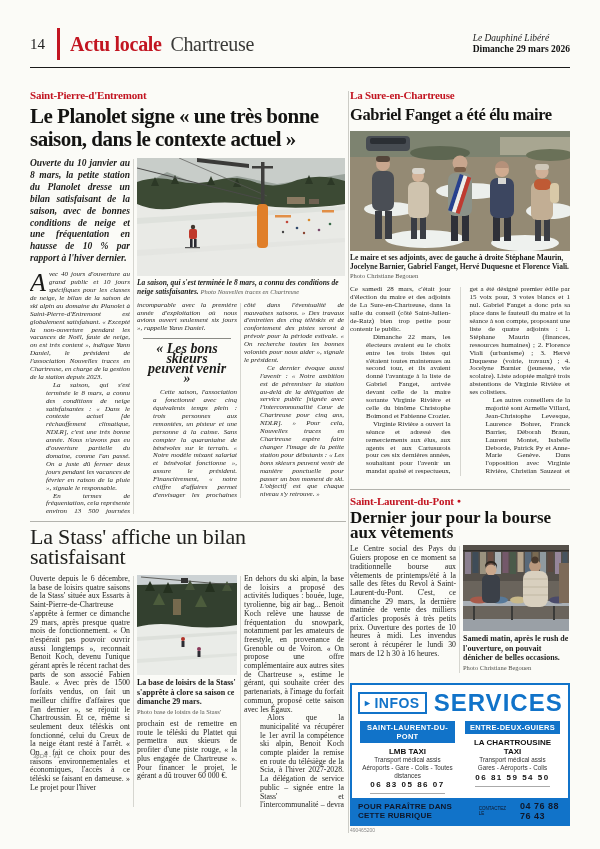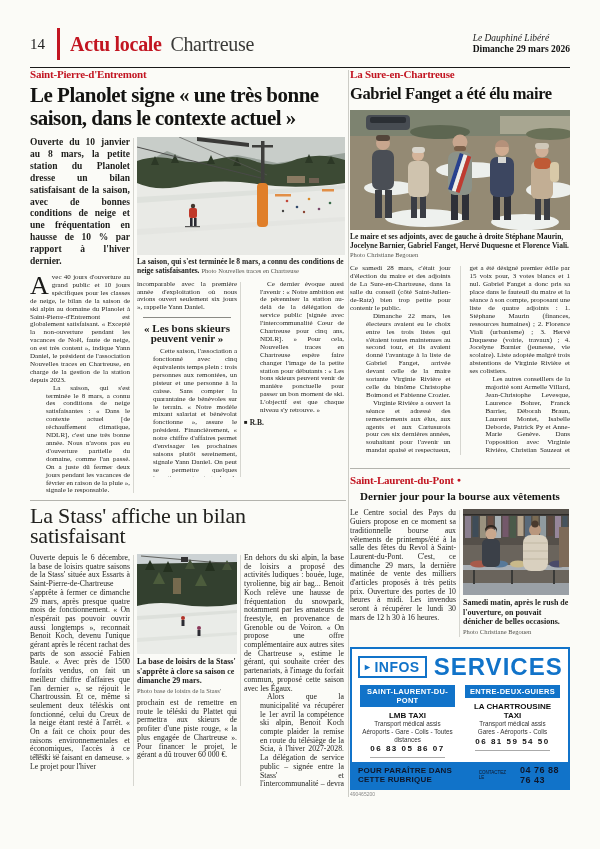--- a/index.html
+++ b/index.html
@@ -15,52 +15,52 @@
   .pageno{font-size:15px;color:#222;}
   .redbar{width:3px;height:32px;background:#c21521;margin:0 10px 0 12px;}
   .mh-title{font-size:20px;letter-spacing:-0.3px;}
   .mh-sec{color:#c21521;font-weight:700;}
   .mh-reg{color:#3a3a38;font-weight:400;margin-left:4px;}
   .mh-right{text-align:left;line-height:1.15;}
   .paper-name{font-style:italic;font-size:9.5px;color:#222;}
   .paper-date{font-weight:700;font-size:9.5px;color:#111;}
   .rule-top{border-top:1.5px solid #1a1a1a;margin-top:5px;}
   
-  .content{display:flex;margin-top:0;}
+  .content{display:flex;margin-top:21px;}
   .leftstack{width:316px;}
   .vsep{width:1px;background:#ccccc6;margin:2px 1px 0 2px;}
   .rightstack{width:220px;}
   .kicker{color:#c21521;font-weight:700;font-size:11px;line-height:13px;letter-spacing:-0.2px;}
   .kbullet{color:#c21521;font-size:7px;vertical-align:2px;margin-left:3px;}
   
   .pl-title{font-size:21px;line-height:23px;font-weight:700;letter-spacing:-0.5px;margin:3px 0 7px 0;color:#141412;}
   .fg-title{font-size:16.5px;line-height:19px;font-weight:700;letter-spacing:-0.4px;margin:3px 0 7px 0;color:#141412;}
   .st-title{font-size:22px;line-height:20px;font-weight:400;letter-spacing:-0.2px;margin:4px 0 8px 0;color:#22221f;}
-  .bo-title{font-size:11px;line-height:15px;font-weight:700;margin:2px 0 5px 0;color:#141412;text-align:center;}
+  .bo-title{font-size:17px;line-height:15px;font-weight:700;margin:2px 0 5px 0;color:#141412;}
   
   .col{width:100px;overflow:hidden;}
   .colw{width:106px;overflow:hidden;}
   .colsep{width:1px;background:#d6d6d0;margin:1px 3px 0 3px;}
   .body{font-size:7px;line-height:7.9px;text-align:justify;margin:0;hyphens:auto;}
   .bodylg{font-size:7.8px;line-height:8.7px;text-align:justify;margin:0;hyphens:auto;}
   .indent{text-indent:7px;padding-left:16px;}
   .lead{font-weight:700;font-size:9.5px;line-height:11.9px;text-align:justify;margin:0 0 6px 0;}
   .dropcap{float:left;font-size:26px;line-height:21px;padding:1px 3px 0 0;color:#1a1a18;}
-  .subhead{font-weight:700;font-size:11px;line-height:10px;text-align:center;
+  .subhead{font-weight:700;font-size:14px;line-height:10px;text-align:center;
            border-top:1px solid #8a8a85;margin:5px 6px 5px 6px;padding-top:5px;}
   .byline{font-weight:700;font-size:7.5px;margin-top:3px;}
   .bysq{font-size:6px;vertical-align:1px;margin-right:2px;}
   
   figure{margin:0;}
   .cap{font-weight:700;font-size:7.5px;line-height:8.8px;margin-top:3px;text-align:left;}
   .caplg{font-weight:700;font-size:8px;line-height:9.5px;margin-top:3px;}
   .credit{font-weight:400;font-size:6.5px;color:#55554f;}
   .photo{display:block;background:#ddd;}
   
-  .pl-body{display:flex;height:356px;overflow:hidden;}
+  .pl-body{display:flex;height:356px;overflow:hidden;font-style:italic;}
   .pl-rightwrap{width:208px;}
   .pl-two{display:flex;height:196px;overflow:hidden;margin-top:5px;}
   .hr-sec{border-top:1px solid #b3b3ad;margin:7px 0 5px 0;}
   .hr-sec2{border-top:1px solid #b3b3ad;margin:13px 0 5px 0;}
   .st-row{display:flex;height:232px;overflow:hidden;}
   .st-mid .bodylg{margin-top:4px;}
   .fg-cols{display:flex;height:190px;overflow:hidden;margin-top:6px;gap:6px;}
   .fg-caption{margin-bottom:2px;}
   .bo-row{display:flex;height:128px;overflow:hidden;}
   
@@ -166,20 +166,21 @@
               </figcaption>
             </figure>
             <div class="pl-two">
               <div class="col">
                 <p class="body">incomparable avec la première année d'exploitation où nous avions ouvert seulement six jours », rappelle Yann Daniel.</p>
                 <div class="subhead">« Les bons skieurs peuvent venir »</div>
                 <p class="body indent">Cette saison, l'association a fonctionné avec cinq équivalents temps plein : trois personnes aux remontées, un pisteur et une personne à la caisse. Sans compter la quarantaine de bénévoles sur le terrain. « Notre modèle mixant salariat et bénévolat fonctionne », assure le président. Financièrement, « notre chiffre d'affaires permet d'envisager les prochaines saisons plutôt sereinement, signale Yann Daniel. On peut se permettre quelques investissements et garder de l'argent de</p>
               </div>
               <div class="colsep"></div>
               <div class="col">
+                <p class="body">côté dans l'éventualité de mauvaises saisons. » Des travaux d'entretien des cinq téléskis et de confortement des pistes seront à prévoir pour la période estivale. « On recherche toutes les bonnes volontés pour nous aider », signale le président.</p>
                 <p class="body indent">Ce dernier évoque aussi l'avenir : « Notre ambition est de pérenniser la station au-delà de la délégation de service public [signée avec l'intercommunalité Cœur de Chartreuse pour cinq ans, NDLR]. » Pour cela, Nouvelles traces en Chartreuse espère faire changer l'image de la petite station pour débutants : « Les bons skieurs peuvent venir de manière ponctuelle pour passer un bon moment de ski. L'objectif est que chaque niveau s'y retrouve. »</p>
                 <div class="byline"><span class="bysq">■</span><span>R.B.</span></div>
               </div>
             </div>
           </div>
         </div>
       </section>
 
       <div class="hr-sec"></div>
 

